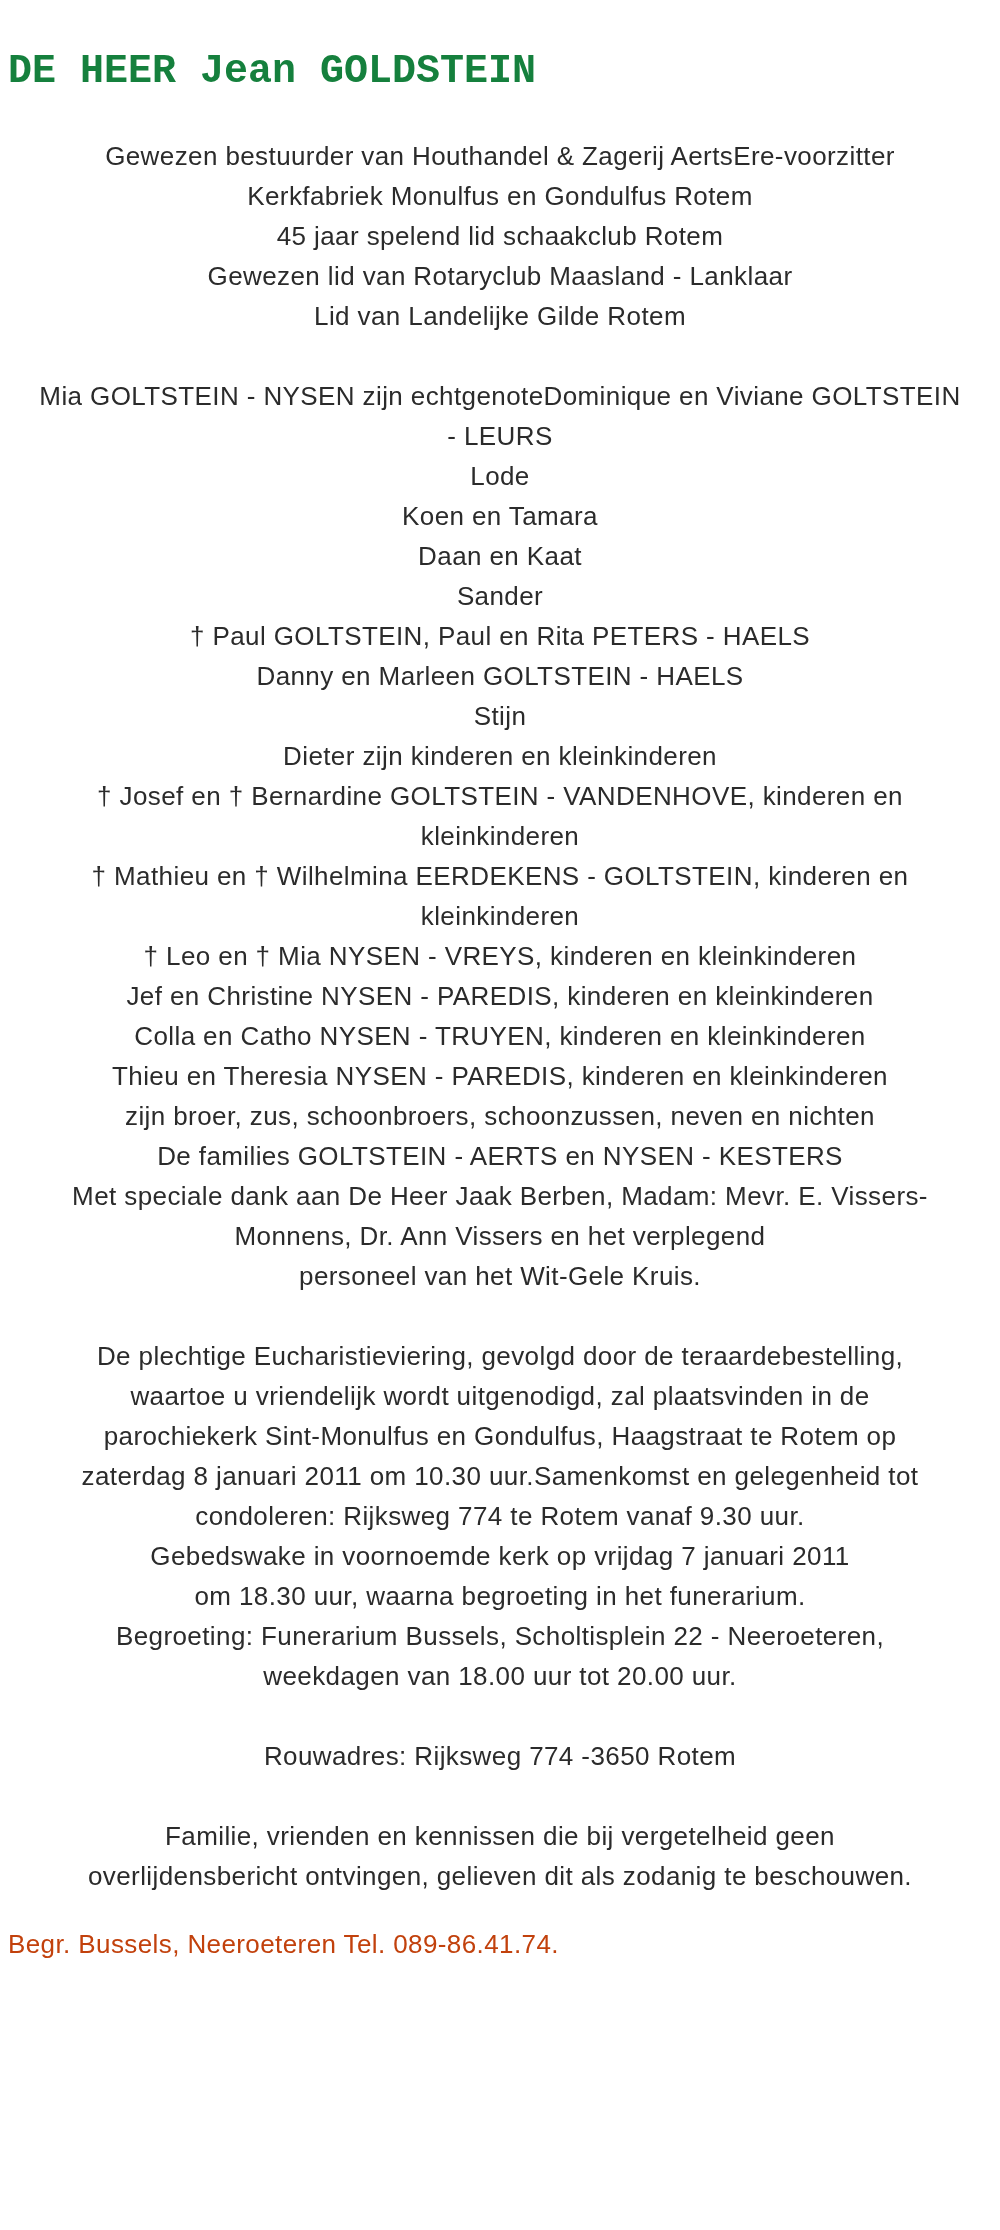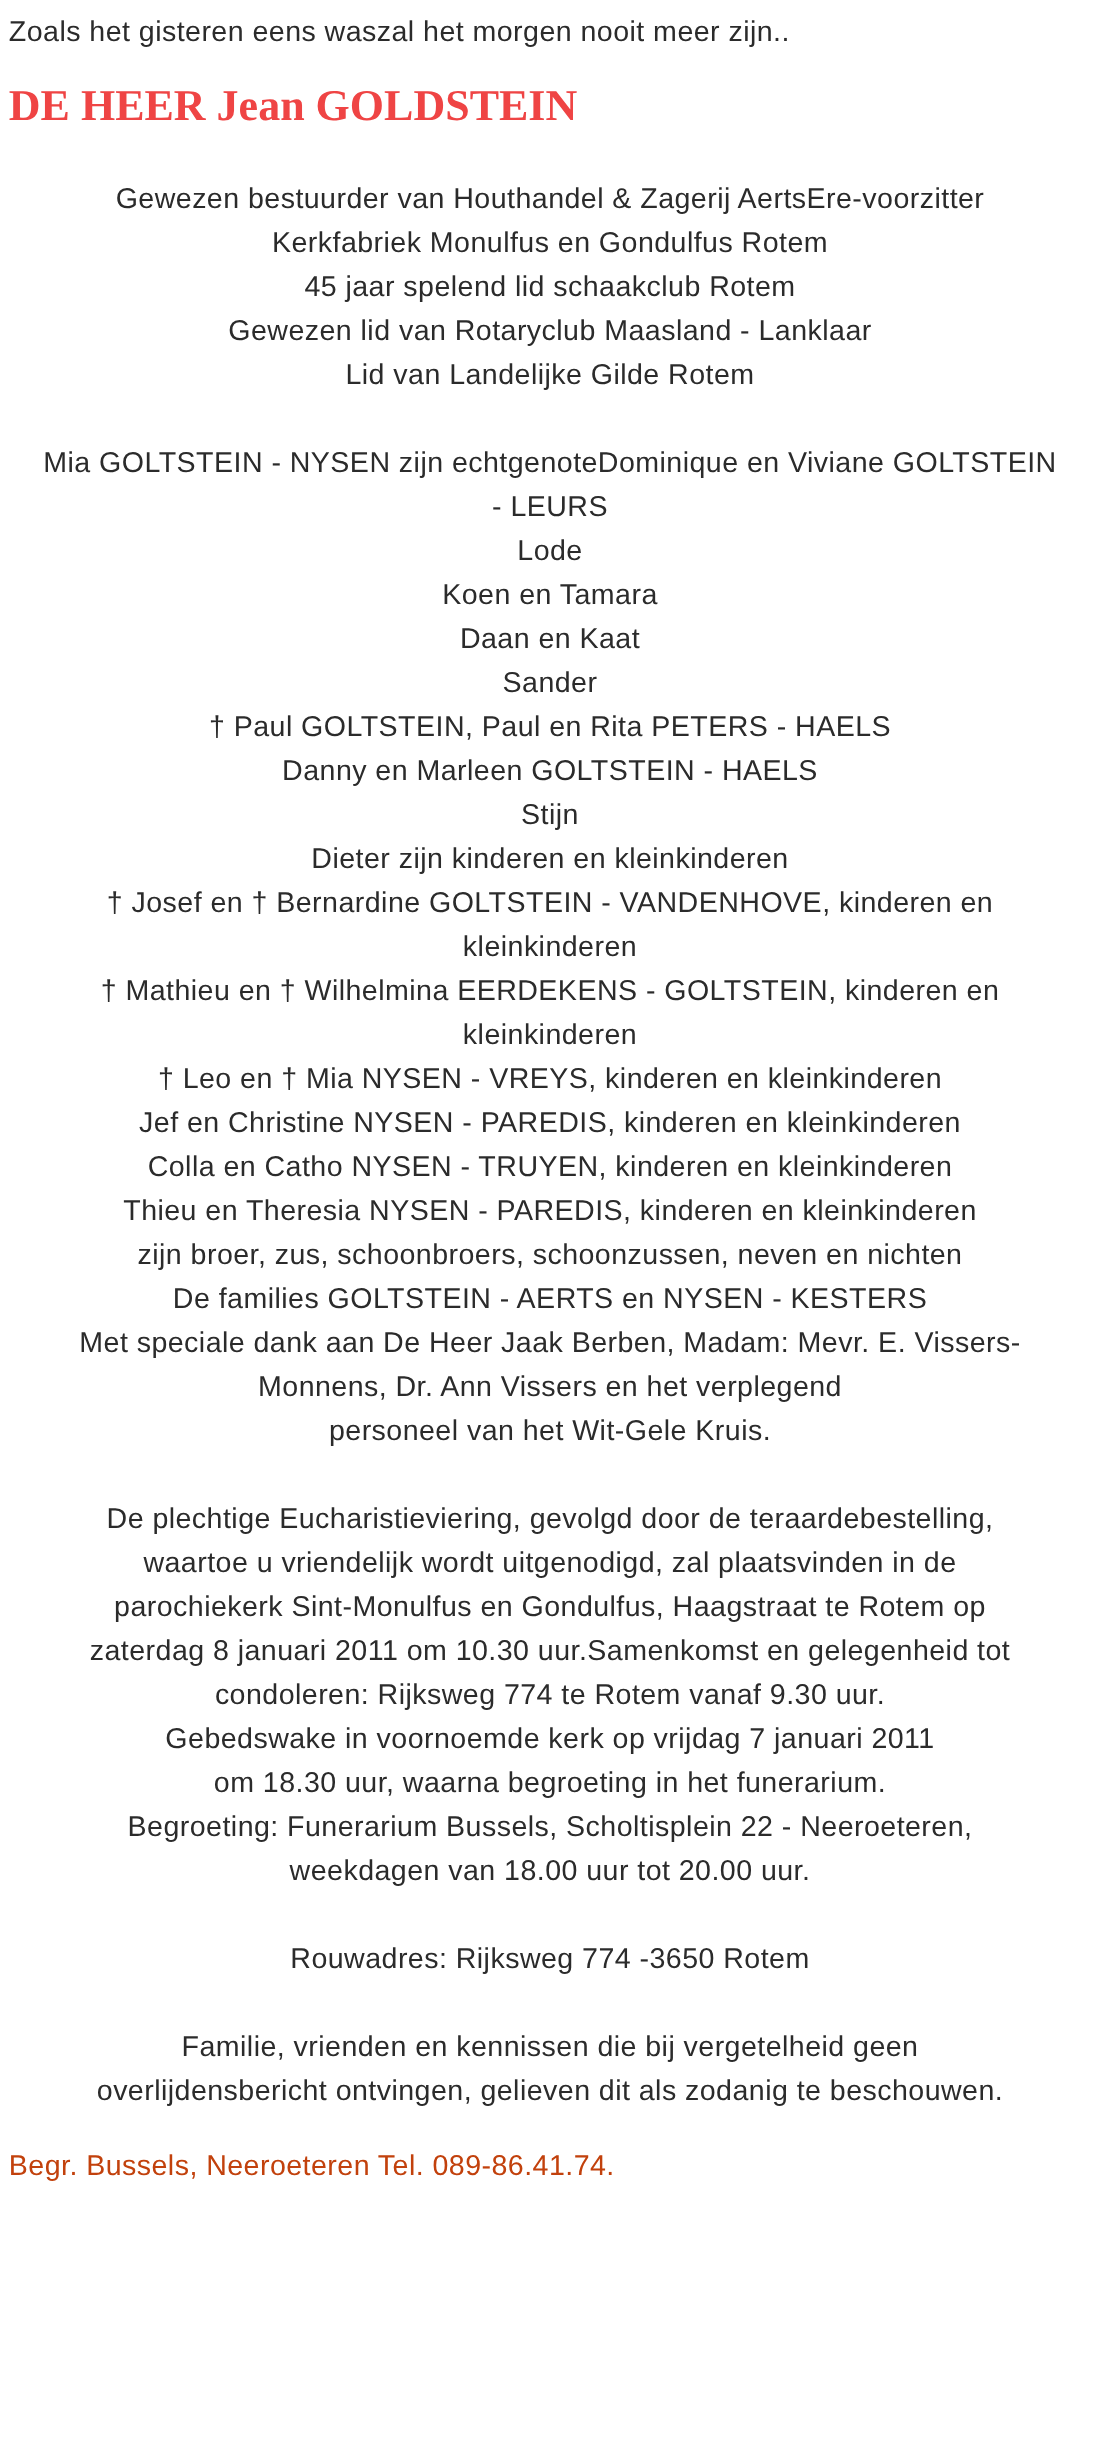--- a/index.html
+++ b/index.html
@@ -26,40 +26,39 @@
   }
   p {
     margin: 0;
     white-space: pre-line; 
   }
   .spaced {
     margin-top: 40px;      
     text-align: center;
   }
   h1.title {
-    font-family: Liberation Serif, serif;
+    font-family: Liberation Mono, monospace;
     font-size: 40px;
     line-height: 48px;
     font-weight: 700;
     letter-spacing: 0;
-    color: #ef4444;
-    margin: 24px 0 8px 0;
+    color: #15803d;
+    margin: 40px 0 8px 0;
     white-space: pre-line;
   }
   .footer {
     margin-top: 28px;
     color: #c2410c;
   }
 </style>
 </head>
 <body>
 
 <div class="page">
 
-  <p class="body-text">Zoals het gisteren eens waszal het morgen nooit meer zijn..</p>
 
   <h1 class="title">DE HEER Jean GOLDSTEIN</h1>
 
 
   <p class="body-text spaced">Gewezen bestuurder van Houthandel &amp; Zagerij AertsEre-voorzitter
 Kerkfabriek Monulfus en Gondulfus Rotem
 45 jaar spelend lid schaakclub Rotem
 Gewezen lid van Rotaryclub Maasland - Lanklaar
 Lid van Landelijke Gilde Rotem</p>
 

